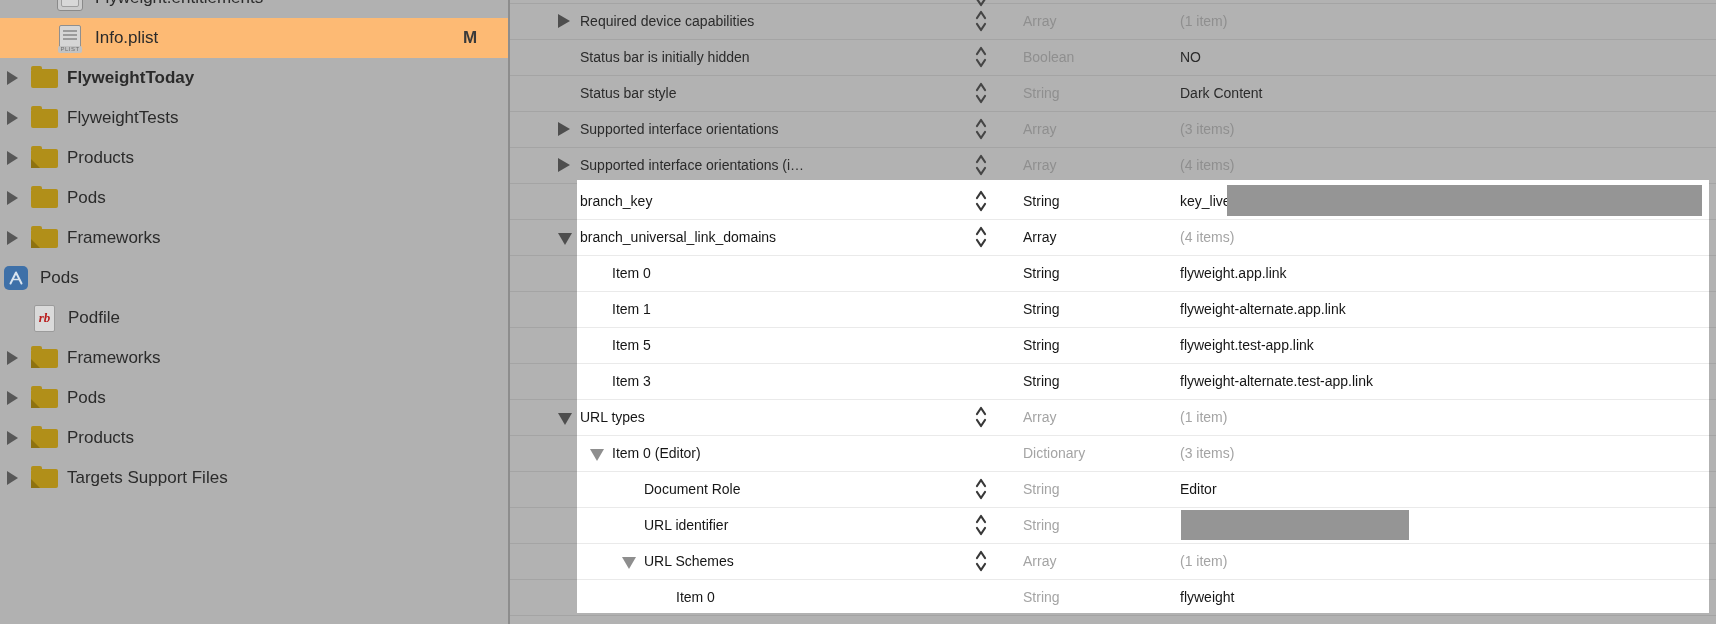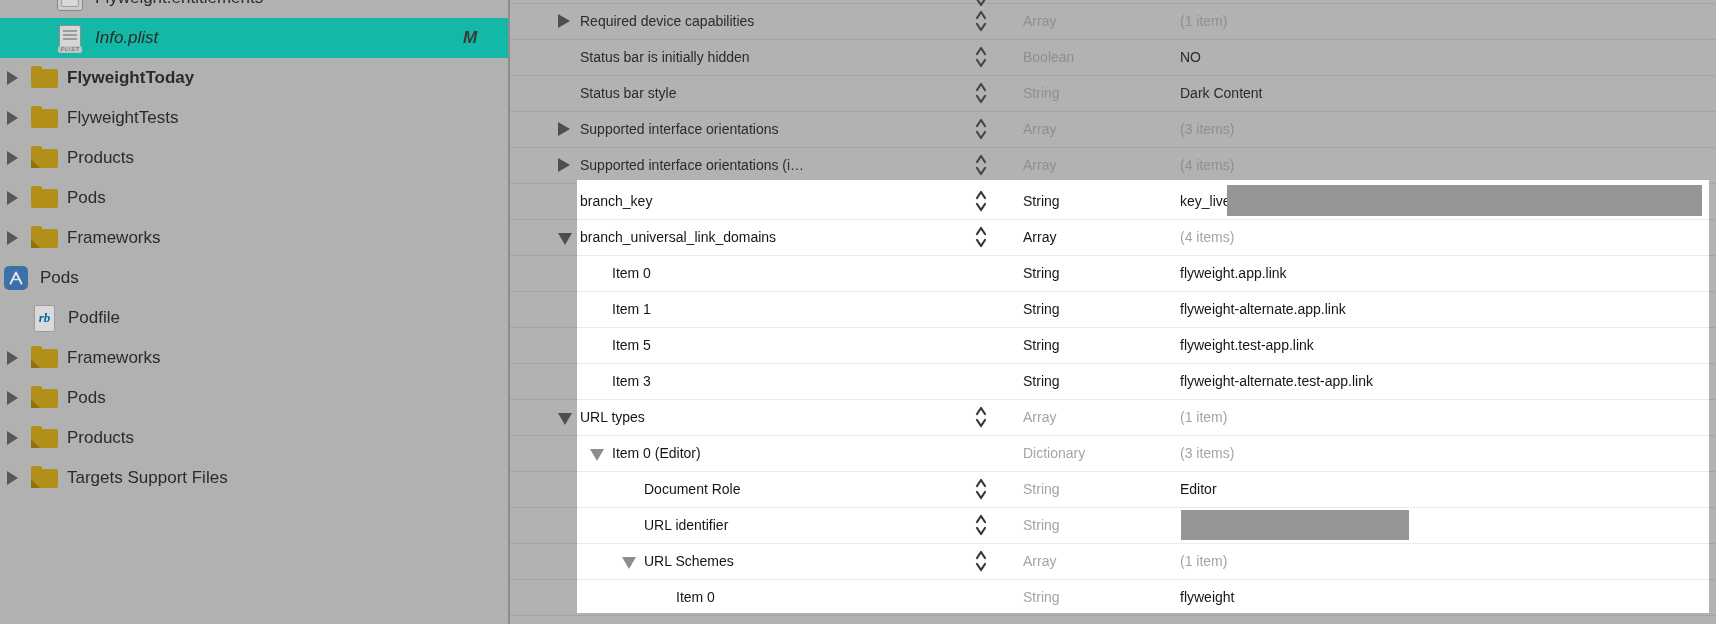--- a/index.html
+++ b/index.html
@@ -3,21 +3,21 @@
 <meta charset="utf-8">
 <style>
   html,body{margin:0;padding:0;}
   body{width:1716px;height:624px;overflow:hidden;font-family:"Liberation Sans",sans-serif;background:#b2b2b2;}
   #app{position:relative;width:1716px;height:624px;}
 
   
   #sidebar{position:absolute;left:0;top:0;width:508px;height:624px;background:#b1b1b1;overflow:hidden;}
   #sidebar-border{position:absolute;left:508px;top:0;width:2px;height:624px;background:#8d8d8d;}
   .side-row{position:absolute;left:0;width:508px;height:40px;line-height:40px;font-size:17px;color:#2b2b2b;}
-  .side-row.selected{background:#14b8a6;font-style:italic;}
+  .side-row.selected{background:#fdba74;}
   .side-tri{position:absolute;left:7px;top:13px;width:0;height:0;
     border-left:11px solid #585858;border-top:7px solid transparent;border-bottom:7px solid transparent;}
   .slabel{position:absolute;white-space:nowrap;}
   .sbadge{position:absolute;left:452px;width:36px;text-align:center;font-weight:700;color:#3a3a3a;}
   .sicon{position:absolute;}
   
   .icon-folder{left:31px;top:11px;width:27px;height:19px;background:#b18f19;border-radius:2px;}
   .icon-folder::before{content:"";position:absolute;top:-3px;left:0;width:11px;height:4px;background:#b18f19;border-radius:2px 2px 0 0;}
   .icon-folder.fold::after{content:"";position:absolute;left:0;bottom:0;width:0;height:0;
     border-left:9px solid #8e7210;border-top:9px solid transparent;}
@@ -28,21 +28,21 @@
   .icon-sub{position:absolute;left:-2px;bottom:-2px;width:24px;text-align:center;font-size:6px;letter-spacing:.5px;
     color:#6f6f6f;background:#c2c2c2;border-radius:2px;line-height:7px;}
   
   .icon-entitlements{left:57px;top:10px;width:24px;height:21px;background:#cccccc;border:1px solid #8a8a8a;border-radius:3px;}
   .icon-entitlements::before{content:"";position:absolute;inset:3px;border:1px solid #9e9e9e;border-radius:2px;background:#d8d8d8;}
   
   .icon-project{left:4px;top:8px;width:24px;height:24px;}
   
   .icon-ruby{left:34px;top:7px;width:19px;height:25px;background:#dadada;border:1px solid #9b9b9b;border-radius:2px;}
   .rb-label{position:absolute;left:0;top:5px;width:19px;text-align:center;font-family:"Liberation Serif",serif;
-    font-style:italic;font-weight:700;font-size:13px;color:#0369a1;line-height:13px;}
+    font-style:italic;font-weight:700;font-size:13px;color:#b91c1c;line-height:13px;}
 
   
   #plist{position:absolute;left:510px;top:0;width:1206px;height:624px;background:#b2b2b2;overflow:hidden;}
   .sep-dim{position:absolute;left:0;width:1206px;height:1px;background:#a4a4a4;z-index:1;}
   #highlight-box{position:absolute;left:67px;top:180px;width:1132px;height:433px;background:#ffffff;z-index:2;}
   .sep-lit{position:absolute;left:0;width:1132px;height:1px;background:#eaeaea;}
   .prow{position:absolute;left:0;width:1206px;height:36px;line-height:36px;font-size:14px;z-index:3;}
   .prow .pkey{position:absolute;white-space:nowrap;}
   .prow.dim .pkey{color:#2b2b2b;}
   .prow.lit .pkey{color:#161616;}

